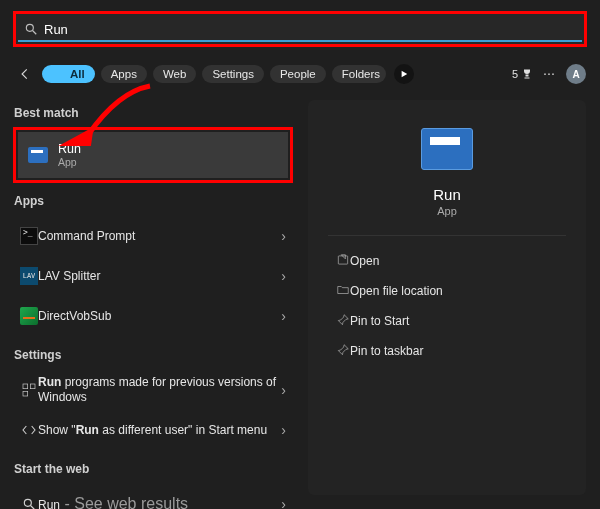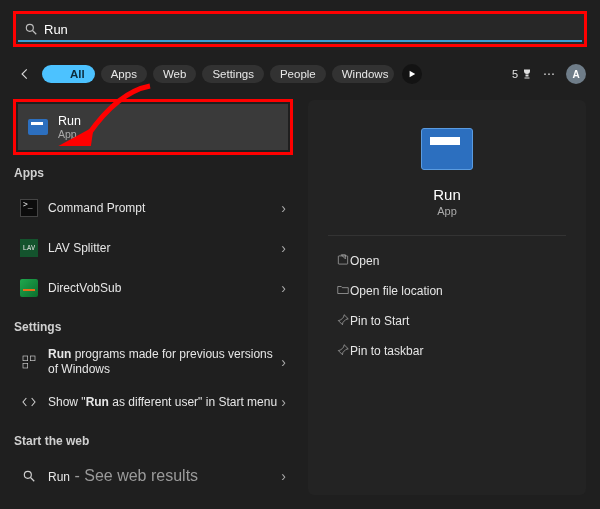--- a/index.html
+++ b/index.html
@@ -122,36 +122,36 @@
   }
   .bm-text .t1 { font-size: 12.5px; color: #fff; }
   .bm-text .t2 { font-size: 10.5px; color: #aaa; }
 
   .app-row, .set-row, .web-row {
     height: 40px;
     display:flex; align-items:center; justify-content: space-between;
     padding: 0 6px;
   }
   .app-row .lead, .set-row .lead, .web-row .lead {
-    display:flex; align-items:center; gap:10px; min-width:0;
+    display:flex; align-items:center; min-width:0;
   }
   .row-icon {
     width: 18px; height: 18px;
     display:flex; align-items:center; justify-content:center;
     flex-shrink: 0;
   }
   .row-label { font-size: 12px; color: #e6e6e6; line-height: 1.25; }
   .row-label b { font-weight: 700; }
   .row-sub { font-size: 16px; color: #9a9a9a; }
   .chev { color:#a9a9a9; font-size: 14px; }
   .spacer { height: 6px; }
 
   .cmd-icon { background:#0c0c0c; border:1px solid #444; position:relative;}
   .cmd-icon::after{content:">_"; position:absolute; left:2px; top:0; font-size:8px; color:#ddd; font-family:monospace;}
-  .lav-icon { background:#14532d; color:#e3e3e3; font-size:7px; font-family:monospace; display:flex;align-items:center;justify-content:center;text-align:center;}
+  .lav-icon { background:#0c4a6e; color:#e3e3e3; font-size:7px; font-family:monospace; display:flex;align-items:center;justify-content:center;text-align:center;}
   .dvs-icon { background:linear-gradient(135deg,#1fa84e,#0c6e2d); border-radius:2px; position:relative;}
   .dvs-icon::after{content:""; position:absolute; left:3px; top:10px; width:12px; height:2px; background:#e66d1a;}
   .set1-icon, .set2-icon { color:#cfcfcf; }
 
   
   .right-panel {
     position: absolute;
     top: 100px; right: 14px; width: 278px; bottom: 14px;
     background: #232323;
     border-radius: 6px;
@@ -201,21 +201,21 @@
   <div class="back-btn">
     <svg width="14" height="14" viewBox="0 0 24 24">
         <path d="M15 4l-8 8 8 8" stroke="#d6d6d6" stroke-width="2" fill="none"></path>
       </svg>
   </div>
   <div class="pill active">All</div>
   <div class="pill">Apps</div>
   <div class="pill">Web</div>
   <div class="pill">Settings</div>
   <div class="pill">People</div>
-  <div class="pill" style="padding-right:6px;">Windows</div>
+  <div class="pill" style="padding-right:6px;">Folders</div>
   <div class="play-circle">
     <svg width="8" height="8" viewBox="0 0 10 10">
         <path d="M2 1l7 4-7 4z" fill="#fff"></path>
       </svg>
   </div>
 
   <div class="tabs-right">
     <div class="badge">
       <span>5</span>
       <svg width="12" height="12" viewBox="0 0 24 24">
@@ -224,20 +224,21 @@
     </div>
     <div class="dots">⋯</div>
     <div class="avatar">
         <span>A</span>
       </div>
   </div>
 </div>
 
 <div class="left-col">
 
+  <div class="section-title">Best match</div>
   <div class="best-match-box">
     <div class="bm-item">
       <div class="run-icon-sm"></div>
       <div class="bm-text">
         <div class="t1">Run</div>
         <div class="t2">App</div>
       </div>
     </div>
   </div>
 

